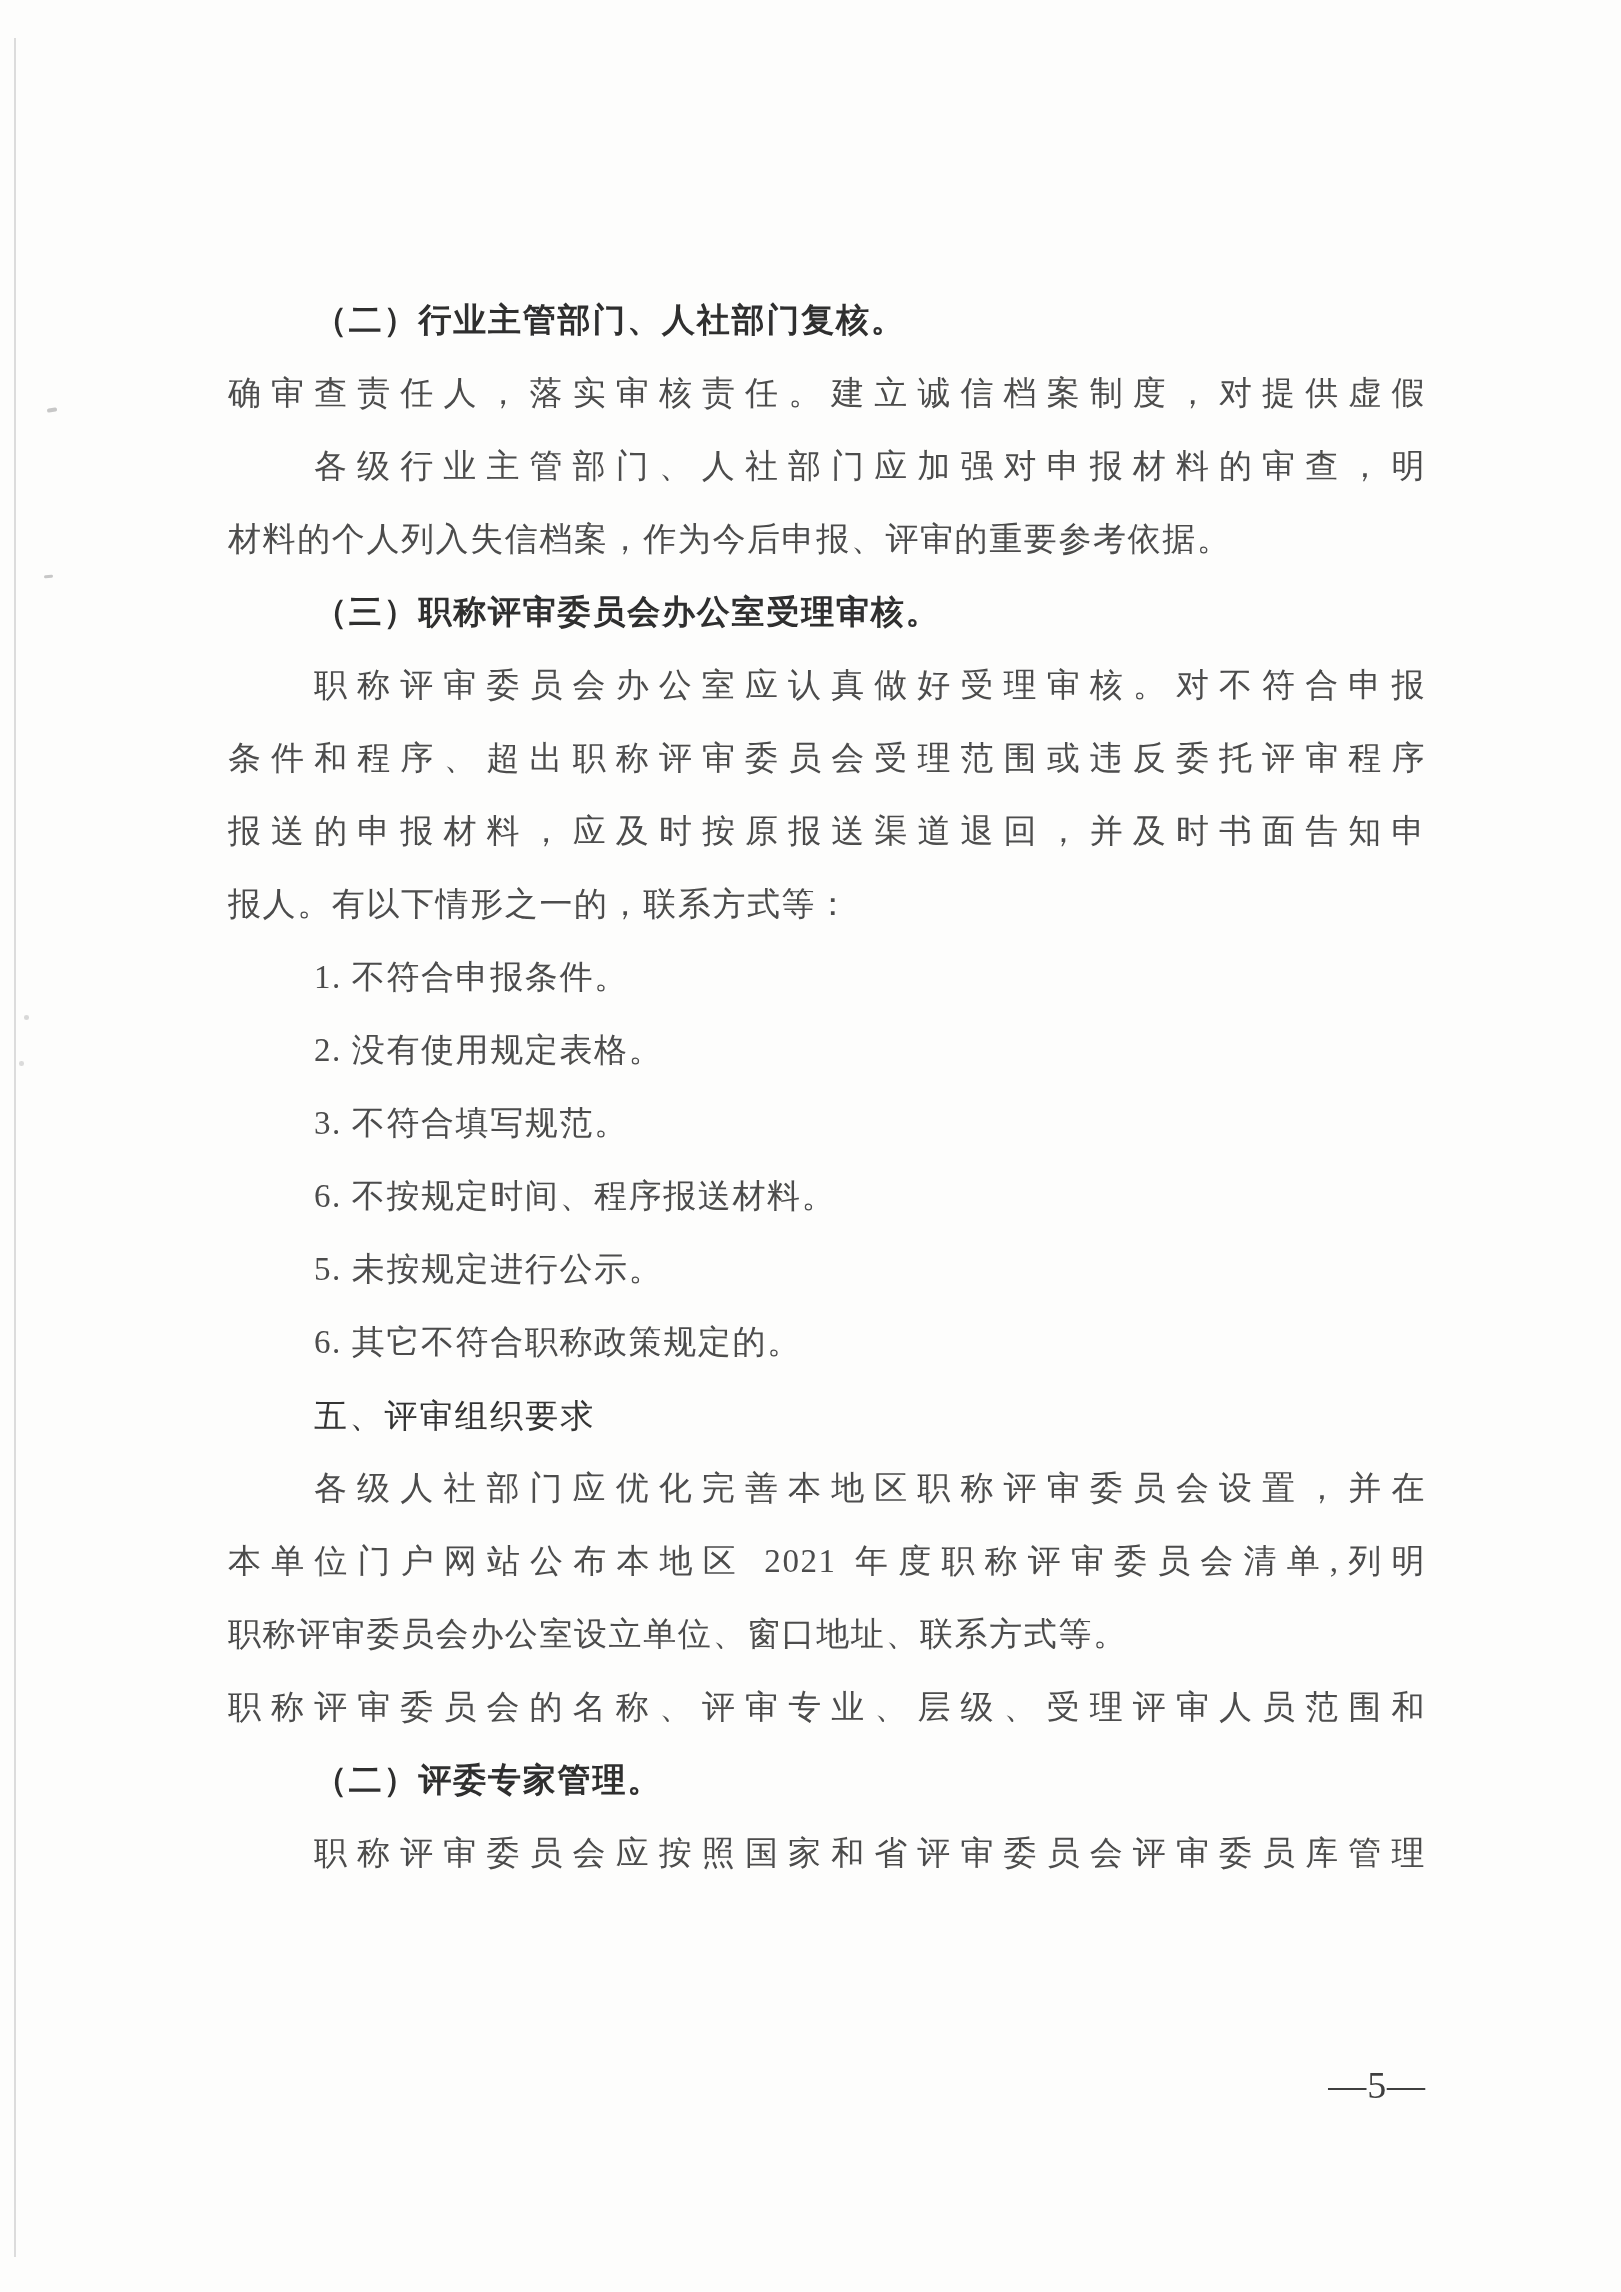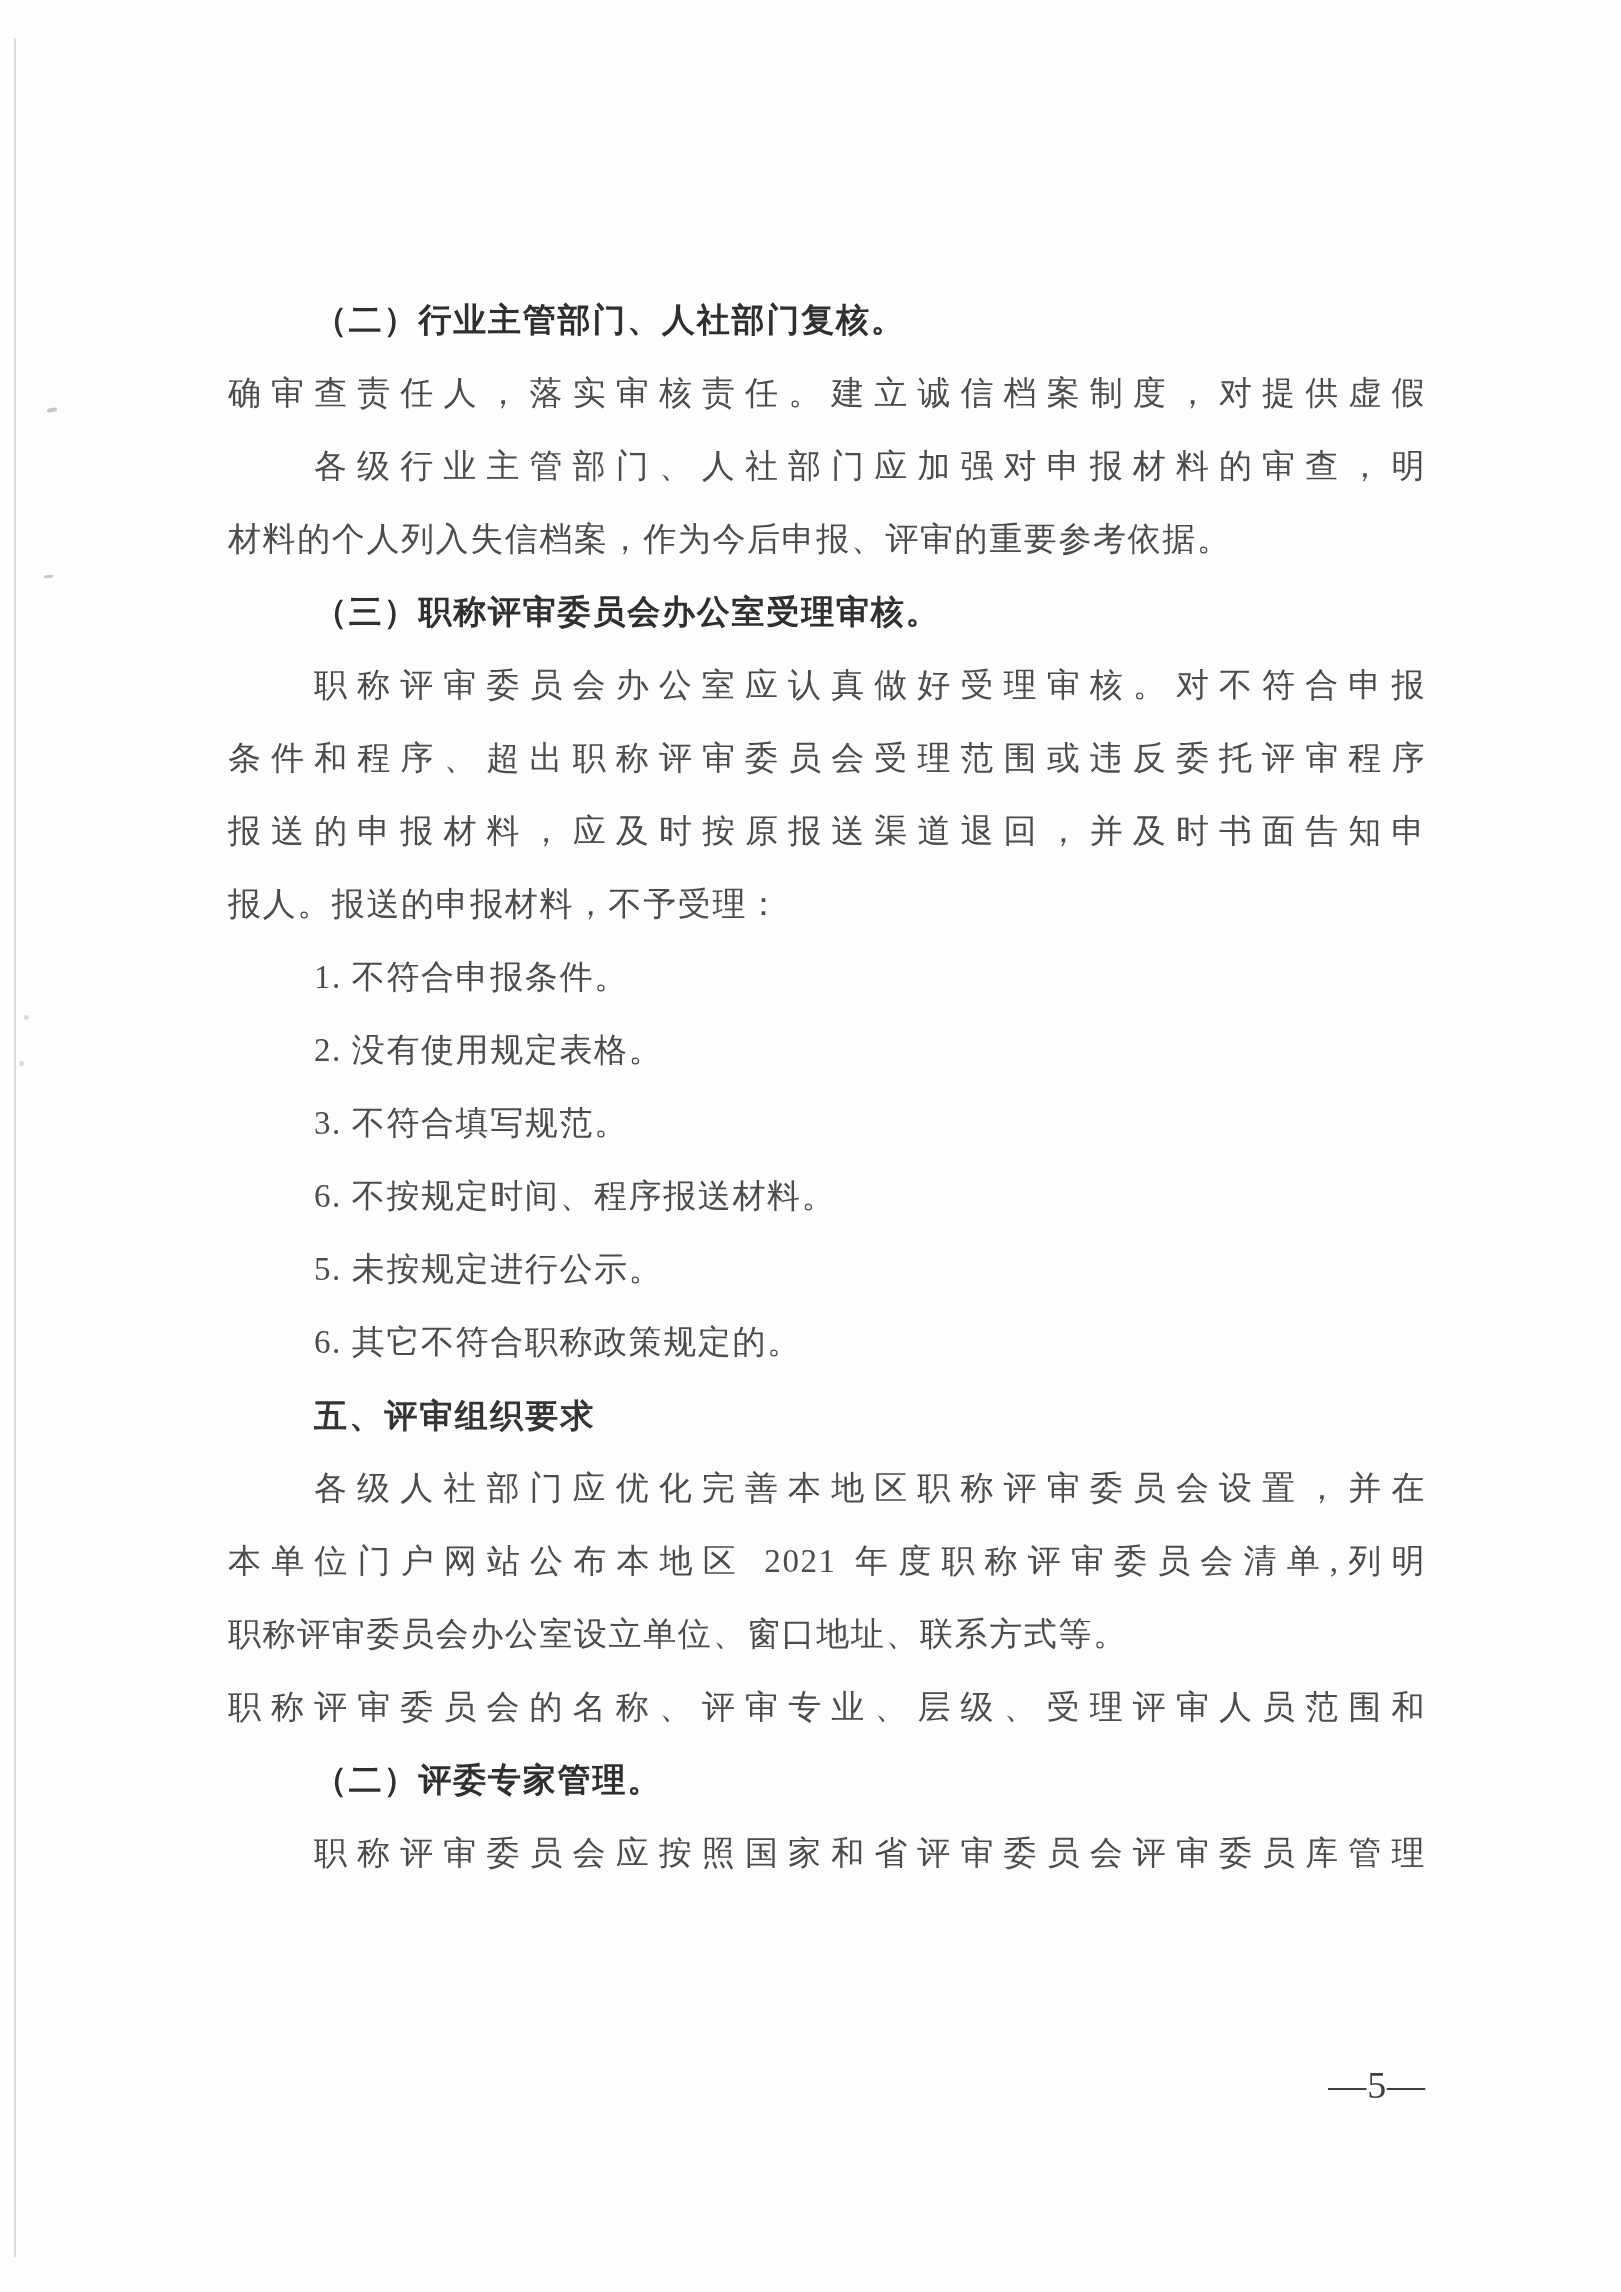--- a/index.html
+++ b/index.html
@@ -30,21 +30,21 @@
   .ind{text-indent:86px;}
   .just{
     white-space:normal;
     text-align:justify;text-justify:inter-character;text-align-last:justify;
   }
   .h-kai{ 
     font-weight:700;color:#2f2f2f;letter-spacing:1.8px;
   }
   .h-hei{ 
     font-family:"Liberation Sans","DejaVu Sans",sans-serif;
-    font-weight:700;color:#343434;letter-spacing:2.2px;
+    font-weight:400;color:#343434;letter-spacing:2.2px;
   }
   .pageno{
     position:absolute;left:1319px;top:2063px;width:107px;
     font-size:38px;letter-spacing:0.9px;color:#3f3f3f;text-align:right;
   }
 </style>
 </head>
 <body>
 
 <main>
@@ -59,21 +59,21 @@
 
     <div class="ln ind h-kai">（二）行业主管部门、人社部门复核。</div>
     <div class="ln just">确审查责任人，落实审核责任。建立诚信档案制度，对提供虚假</div>
     <div class="ln ind just">各级行业主管部门、人社部门应加强对申报材料的审查，明</div>
     <div class="ln">材料的个人列入失信档案，作为今后申报、评审的重要参考依据。</div>
 
     <div class="ln ind h-kai">（三）职称评审委员会办公室受理审核。</div>
     <div class="ln ind just">职称评审委员会办公室应认真做好受理审核。对不符合申报</div>
     <div class="ln just">条件和程序、超出职称评审委员会受理范围或违反委托评审程序</div>
     <div class="ln just">报送的申报材料，应及时按原报送渠道退回，并及时书面告知申</div>
-    <div class="ln">报人。报送的申报材料，不予受理：</div>
+    <div class="ln">报人。有以下情形之一的，联系方式等：</div>
 
     <div class="ln ind">1. 不符合申报条件。</div>
     <div class="ln ind">2. 没有使用规定表格。</div>
     <div class="ln ind">3. 不符合填写规范。</div>
     <div class="ln ind">6. 不按规定时间、程序报送材料。</div>
     <div class="ln ind">5. 未按规定进行公示。</div>
     <div class="ln ind">6. 其它不符合职称政策规定的。</div>
 
     <div class="ln ind h-hei">五、评审组织要求</div>
 

